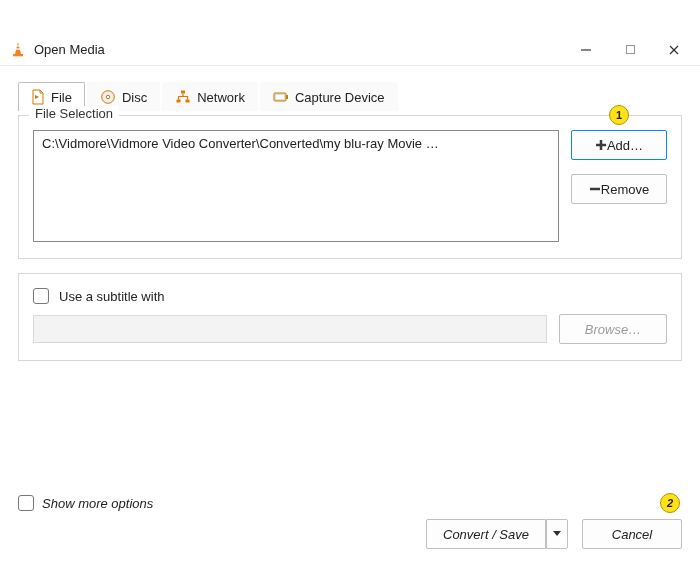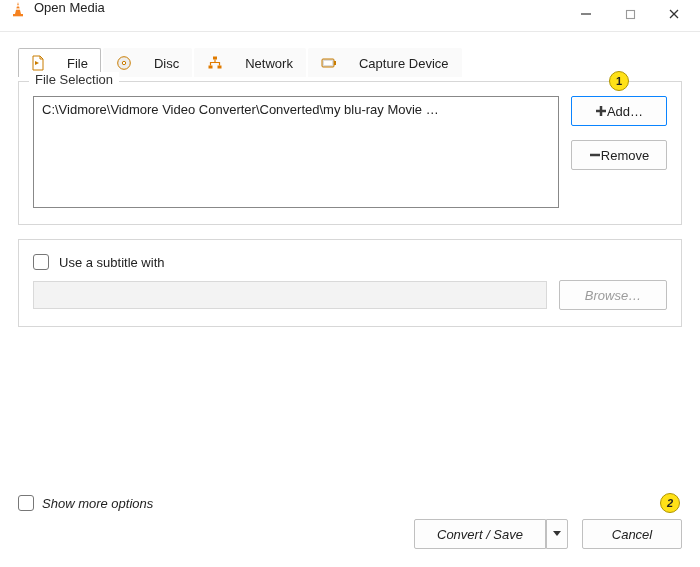--- a/index.html
+++ b/index.html
@@ -1,25 +1,25 @@
 <!DOCTYPE html>
 <html><head>
 <meta charset="utf-8">
 <style>
   * { box-sizing: border-box; margin: 0; padding: 0; font-family: "Segoe UI", Tahoma, sans-serif; font-size: 13px; }
   body { width: 700px; height: 567px; background: #fff; color: #222; }
 
-  .titlebar { display:flex; height:32px; padding:0 4px; border-bottom:1px solid #e9e9e9; }
+  .titlebar { display:flex; align-items:center; height:32px; padding:0 4px; border-bottom:1px solid #e9e9e9;margin-top:34px; }
   .titlebar .title-icon { width:20px; height:20px; margin:0 6px 0 4px; }
   .title-text { flex:0 0 auto; }
   .titlebar-spacer { flex:1; }
   .win-btn { width:44px; height:28px; display:flex; align-items:center; justify-content:center; color:#333; }
 
   .tabs { display:flex; gap:2px; padding:16px 18px 0 18px; }
-  .tab { display:flex; align-items:center; gap:22px; padding:6px 12px; border:1px solid transparent; border-bottom:none; border-radius:2px 2px 0 0; }
+  .tab { display:flex; align-items:center; gap:6px; padding:6px 12px; border:1px solid transparent; border-bottom:none; border-radius:2px 2px 0 0; }
   .tab.active { border-color:#bfbfbf; background:#fff; }
   .tab:not(.active) { background:#fafafa; }
 
   .groupbox { margin:0 18px 14px 18px; border:1px solid #d7d7d7; padding:14px 14px 16px 14px; position:relative; }
   .groupbox .legend { position:absolute; top:-10px; left:10px; background:#fff; padding:0 6px; color:#333; }
 
   .fs-row { display:flex; gap:12px; }
   .fs-desc { margin-bottom:10px; }
   .file-list { flex:1; border:1px solid #888; height:112px; padding:4px 6px; background:#fff; overflow:hidden; white-space:nowrap; text-overflow:ellipsis; }
   .file-item { background:#0078d7; color:#fff; padding:1px 2px; display:inline-block; }
@@ -170,21 +170,21 @@
 
 <div class="footer">
   <div class="footer-top">
     <span class="checkbox"></span>
     <span>Show more options</span>
     <div class="spacer"></div>
     <span class="callout c2-inline">2</span>
   </div>
   <div class="footer-btns">
     <div class="split-btn">
-      <div class="btn" style="width:132px;">
+      <div class="btn" style="width:120px;">
         <span>Convert / Save</span>
       </div>
       <div class="drop">
         <span>
           <svg width="8" height="6" viewBox="0 0 8 6">
               <polygon points="0,0 8,0 4,5" fill="#333"></polygon>
             </svg>
         </span>
       </div>
     </div>

